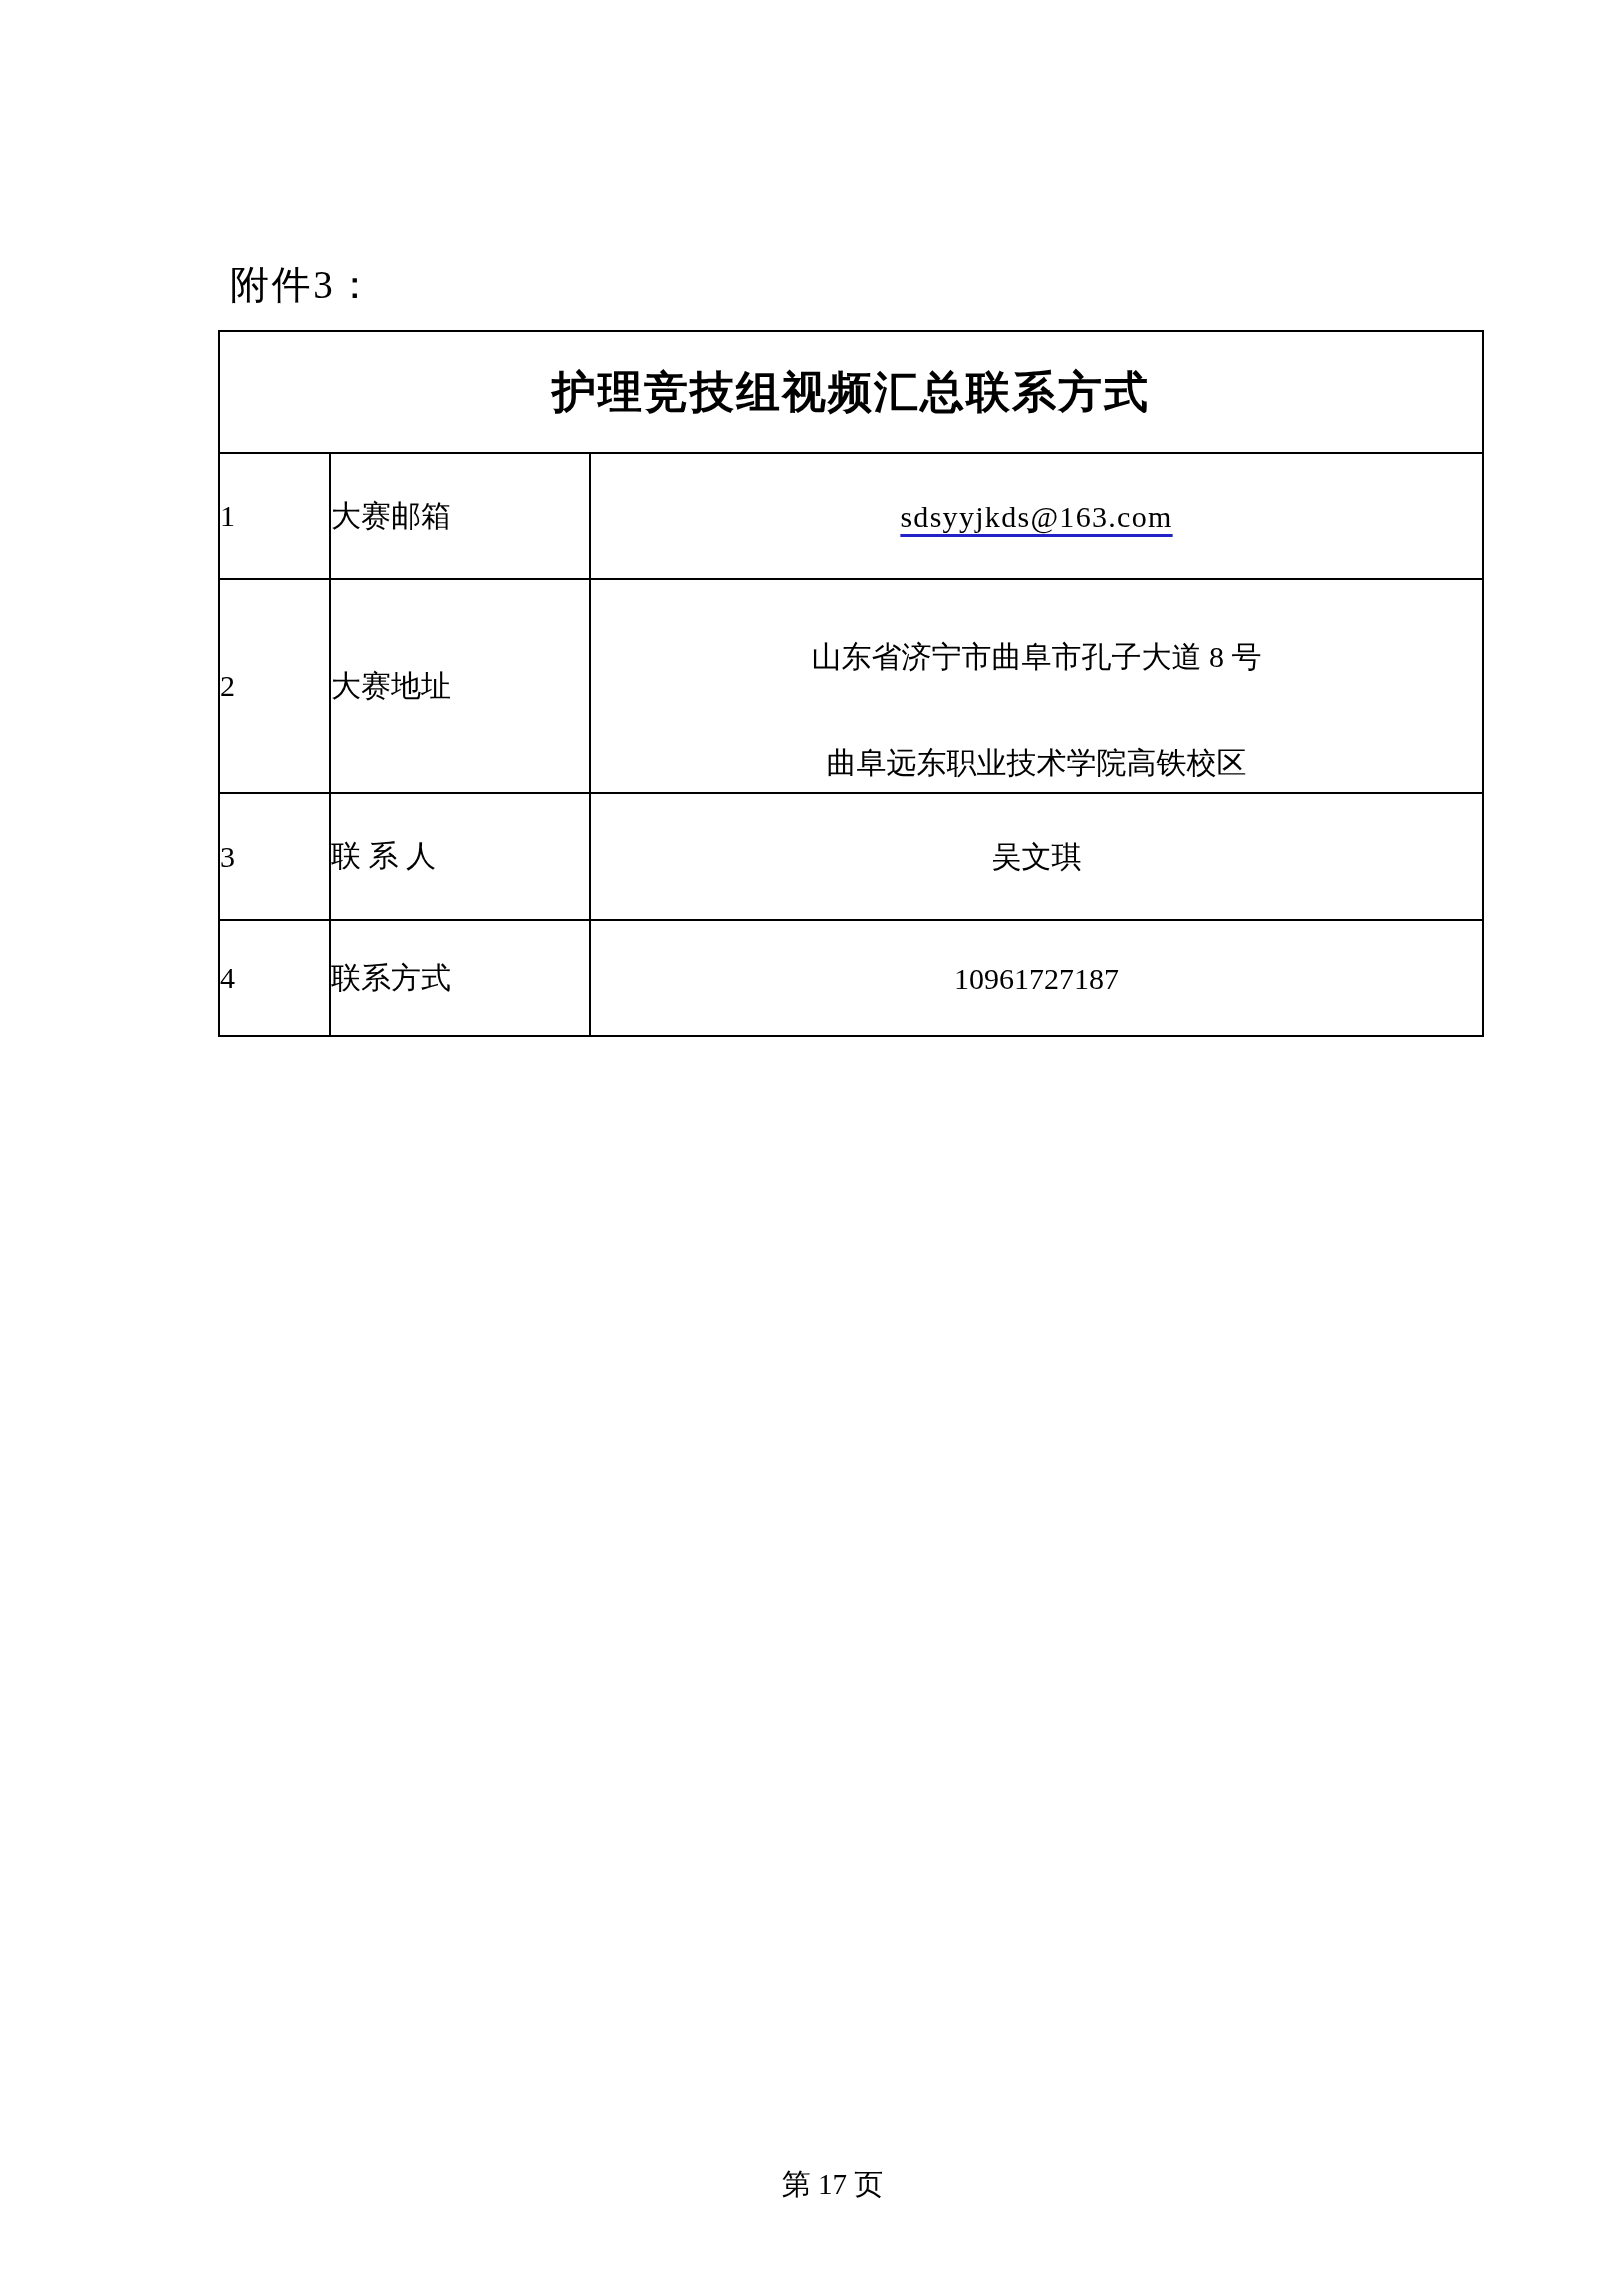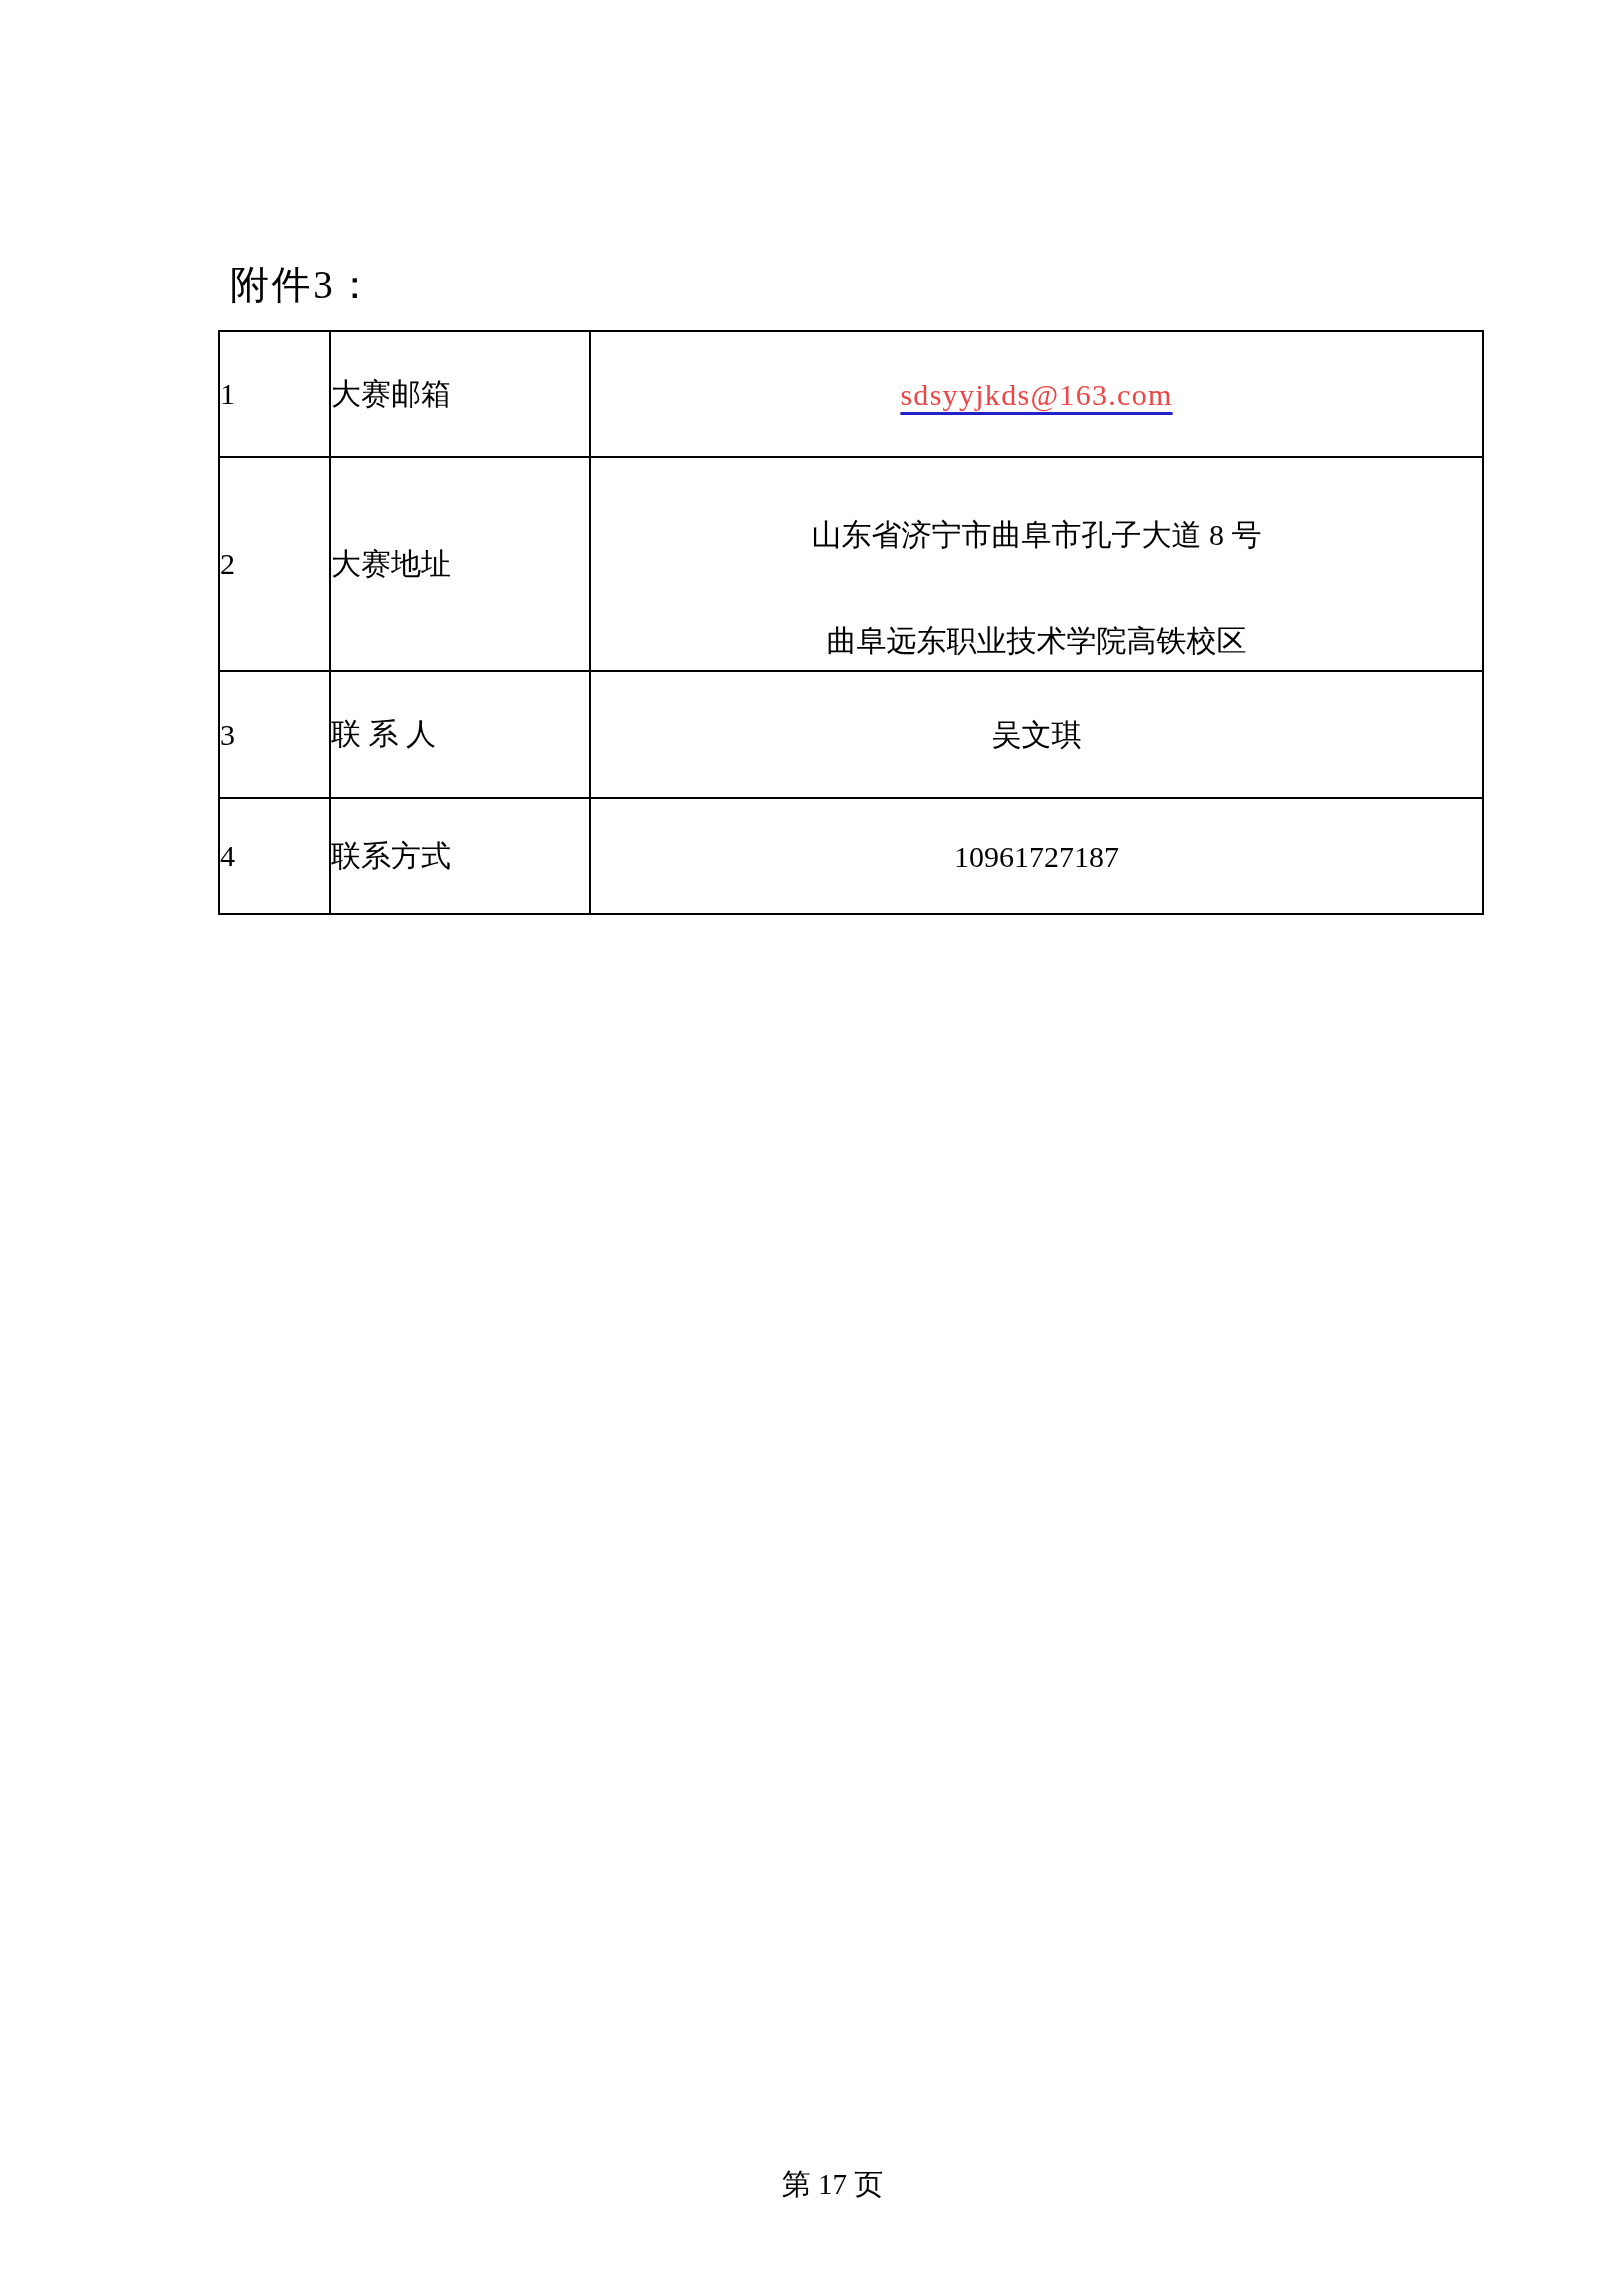--- a/index.html
+++ b/index.html
@@ -62,21 +62,21 @@
     font-size: 30px;
     text-align: center;
     vertical-align: middle;
     line-height: 59px;
   }
   tr.row-email   td { height: 126px; }
   tr.row-address td { height: 129px; }
   tr.row-person  td { height: 127px; }
   tr.row-phone   td { height: 116px; }
   .email-link {
-    color: #ef4444;
+    color: #000000;
     text-decoration: underline;
     text-decoration-color: #2222C8;
     text-underline-offset: 6.5px;
     letter-spacing: 1.3px;
     cursor: pointer;
   }
   .address-line { line-height: 59px; white-space: pre; }
   .page-footer {
     position: absolute;
     top: 2118px;
@@ -95,20 +95,25 @@
 
   <div class="attachment-label">附件3：</div>
 
   <table class="contact-table">
     <colgroup>
       <col class="col-num">
       <col class="col-label">
       <col class="col-value">
     </colgroup>
     <tbody>
+      <tr>
+        <td class="title-cell" colspan="3">
+          <span class="table-title">护理竞技组视频汇总联系方式</span>
+        </td>
+      </tr>
 
       <tr class="row-email">
         <td class="num-cell">1</td>
         <td class="label-cell">大赛邮箱</td>
         <td class="value-cell">
           <a class="email-link">sdsyyjkds@163.com</a>
         </td>
       </tr>
 
       <tr class="row-address">

